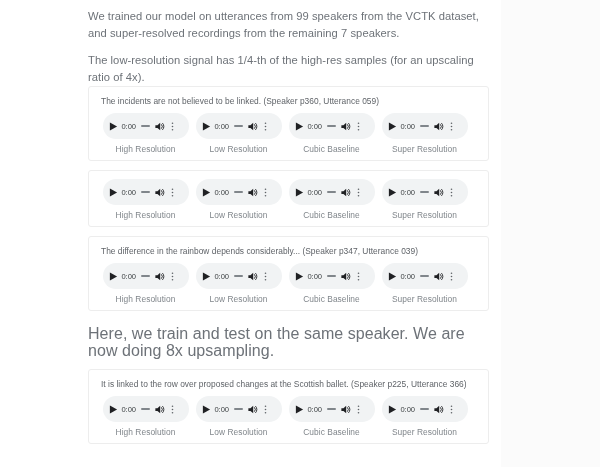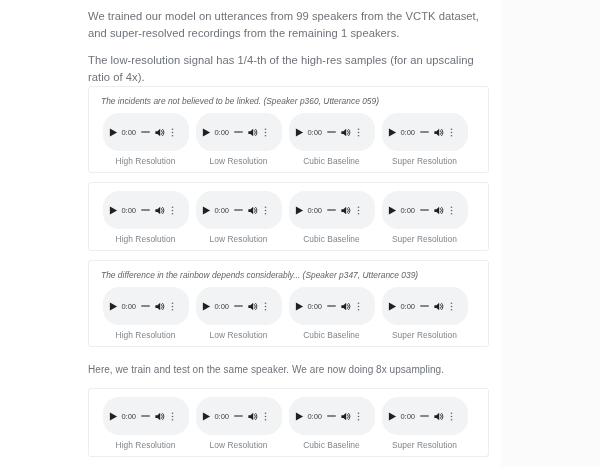--- a/index.html
+++ b/index.html
@@ -39,39 +39,38 @@
     font-size: 11.2px;
     line-height: 17px;
     margin: 0 0 10px 0;
     max-width: 400px;
     letter-spacing: 0.05px;
   }
   .intro-para.second { margin-bottom: 0; }
 
   .mid-para {
     color: #6d7278;
-    font-size: 10px;
+    font-size: 16px;
     line-height: 17px;
     margin: 14px 0 10px 0;
     max-width: 400px;
     letter-spacing: 0.05px;
   }
 
   
   .card {
     border: 1px solid #ededed;
     border-radius: 3px;
     background: #ffffff;
     margin-bottom: 9px;
     padding: 8px 10px 6px 10px;
     box-sizing: border-box;
   }
 
   .card-caption {
-    font-style: italic;
     font-size: 8.4px;
     color: #5f6368;
     line-height: 12px;
     margin: 0 0 6px 2px;
     letter-spacing: 0.02px;
     white-space: nowrap;
     overflow: hidden;
   }
 
   .players-row {
@@ -85,21 +84,21 @@
     display: flex;
     flex-direction: column;
     align-items: center;
   }
 
   .audio-player {
     display: flex;
     align-items: center;
     background: #f1f3f4;
     border-radius: 16px;
-    height: 38px;
+    height: 26px;
     padding: 0 3px 0 6px;
     box-sizing: border-box;
     width: 86px;
   }
 
   .ap-play {
     width: 9px;
     height: 9px;
     flex: 0 0 auto;
     display: block;
@@ -142,21 +141,21 @@
     letter-spacing: 0.05px;
     white-space: nowrap;
   }
 </style>
 </head>
 <body>
 
 <div class="page">
   <div class="content-col">
 
-    <p class="intro-para">We trained our model on utterances from 99 speakers from the VCTK dataset, and super-resolved recordings from the remaining 1 speakers.</p>
+    <p class="intro-para">We trained our model on utterances from 99 speakers from the VCTK dataset, and super-resolved recordings from the remaining 7 speakers.</p>
     <p class="intro-para second">The low-resolution signal has 1/4-th of the high-res samples (for an upscaling ratio of 4x).</p>
 
     <div class="card">
       <div class="card-caption">The incidents are not believed to be linked. (Speaker p360, Utterance 059)</div>
       <div class="players-row">
         <div class="player-cell">
           <div class="audio-player">
             <svg class="ap-play" viewBox="0 0 10 10">
                 <polygon points="1,0.5 9,5 1,9.5" fill="#202124"></polygon>
               </svg>
@@ -405,20 +404,21 @@
               </svg>
           </div>
           <div class="player-label">Super Resolution</div>
         </div>
       </div>
     </div>
 
     <p class="mid-para">Here, we train and test on the same speaker. We are now doing 8x upsampling.</p>
 
     <div class="card">
+      <div class="card-caption">It is linked to the row over proposed changes at the Scottish ballet. (Speaker p225, Utterance 366)</div>
       <div class="players-row">
         <div class="player-cell">
           <div class="audio-player">
             <svg class="ap-play" viewBox="0 0 10 10">
                 <polygon points="1,0.5 9,5 1,9.5" fill="#202124"></polygon>
               </svg>
             <span class="ap-time">0:00</span>
             <div class="ap-track"></div>
             <svg class="ap-vol" viewBox="0 0 16 16">
                 <polygon points="2,6 5,6 9,2.5 9,13.5 5,10 2,10" fill="#202124"></polygon>

